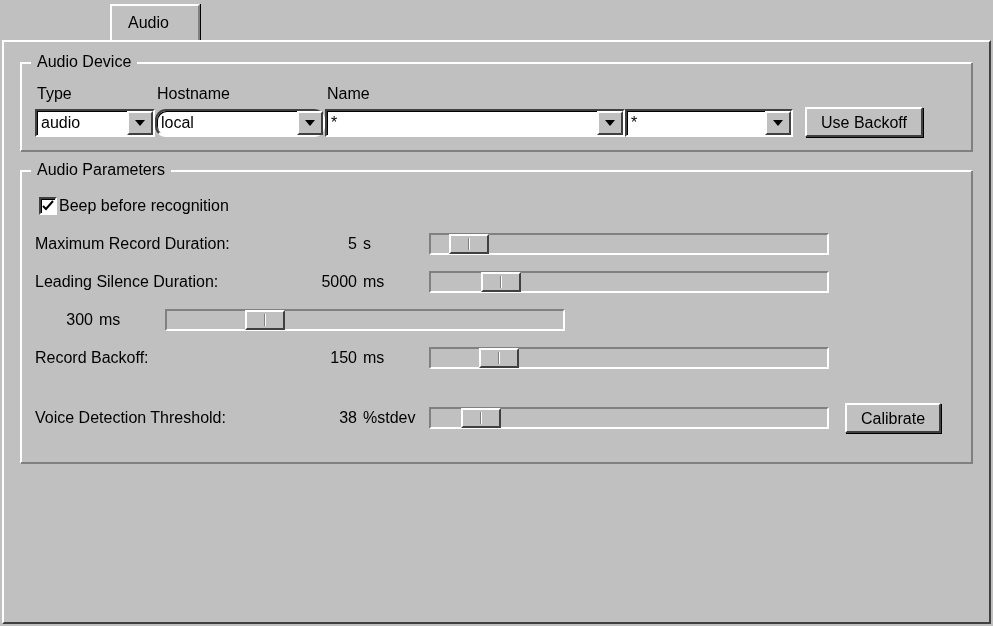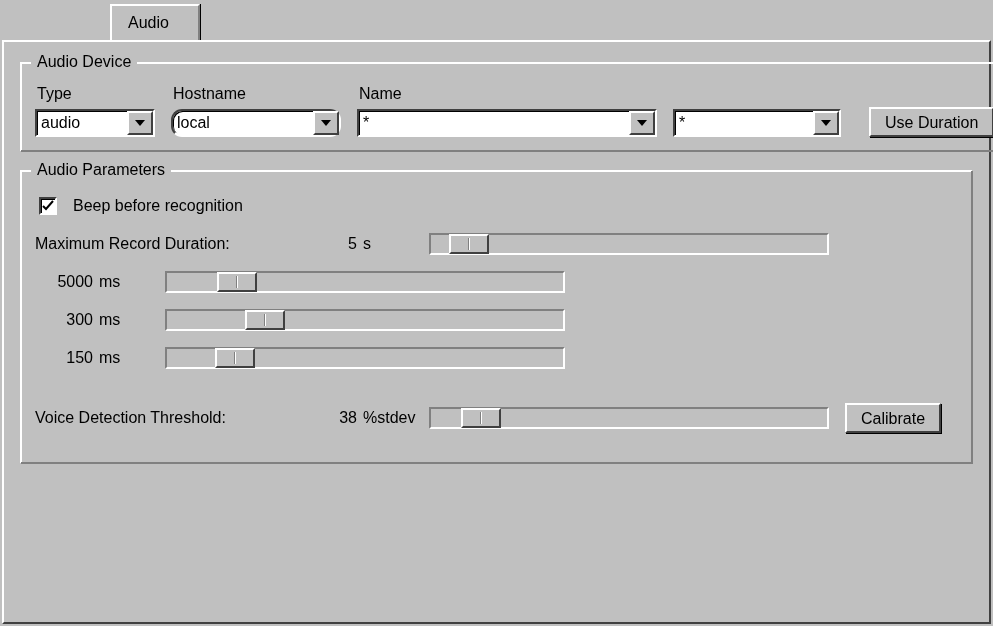--- a/index.html
+++ b/index.html
@@ -81,21 +81,21 @@
     left: 10px;
     background: #c0c0c0;
     padding: 0 6px;
     font-size: 16px;
   }
 
   
   .device-row {
     display: flex;
     align-items: flex-end;
-    gap: 16px;
+    gap: 0;
   }
   .device-col {
     display: flex;
     flex-direction: column;
   }
   .col-label {
     font-size: 16px;
     margin-bottom: 6px;
     padding-left: 2px;
   }
@@ -150,21 +150,21 @@
     height: 30px;
     box-sizing: border-box;
     cursor: default;
     white-space: nowrap;
   }
 
   
   .param-checkrow {
     display: flex;
     align-items: center;
-    gap: 16px;
+    gap: 2px;
     margin: 4px 0 18px 4px;
   }
   .checkbox {
     width: 18px;
     height: 18px;
     background: #fff;
     border-top: 2px solid #404040;
     border-left: 2px solid #404040;
     border-right: 2px solid #fff;
     border-bottom: 2px solid #fff;
@@ -298,21 +298,21 @@
             <span class="combo-btn">
               <svg width="10" height="6">
                   <polygon points="0,0 10,0 5,6" fill="#000"></polygon>
                 </svg>
             </span>
           </div>
         </div>
 
         <div class="device-col" style="justify-content:flex-end; margin-left:12px;">
           <div class="btn">
-            <span>Use Duration</span>
+            <span>Use Backoff</span>
           </div>
         </div>
       </div>
     </div>
   </fieldset>
 
   <fieldset class="group">
     <div class="group-frame">
       <span class="group-legend">Audio Parameters</span>
 
@@ -328,36 +328,38 @@
       <div class="param-row">
         <span class="p-label">Maximum Record Duration:</span>
         <span class="p-value">5</span>
         <span class="p-unit">s</span>
         <div class="slider">
           <div class="thumb" style="left:18px"></div>
         </div>
       </div>
 
       <div class="param-row">
+        <span class="p-label">Leading Silence Duration:</span>
         <span class="p-value">5000</span>
         <span class="p-unit">ms</span>
         <div class="slider">
           <div class="thumb" style="left:50px"></div>
         </div>
       </div>
 
       <div class="param-row">
         <span class="p-value">300</span>
         <span class="p-unit">ms</span>
         <div class="slider">
           <div class="thumb" style="left:78px"></div>
         </div>
       </div>
 
       <div class="param-row">
+        <span class="p-label">Record Backoff:</span>
         <span class="p-value">150</span>
         <span class="p-unit">ms</span>
         <div class="slider">
           <div class="thumb" style="left:48px"></div>
         </div>
       </div>
 
       <div class="spacer-before-vdt"></div>
 
       <div class="param-row">

